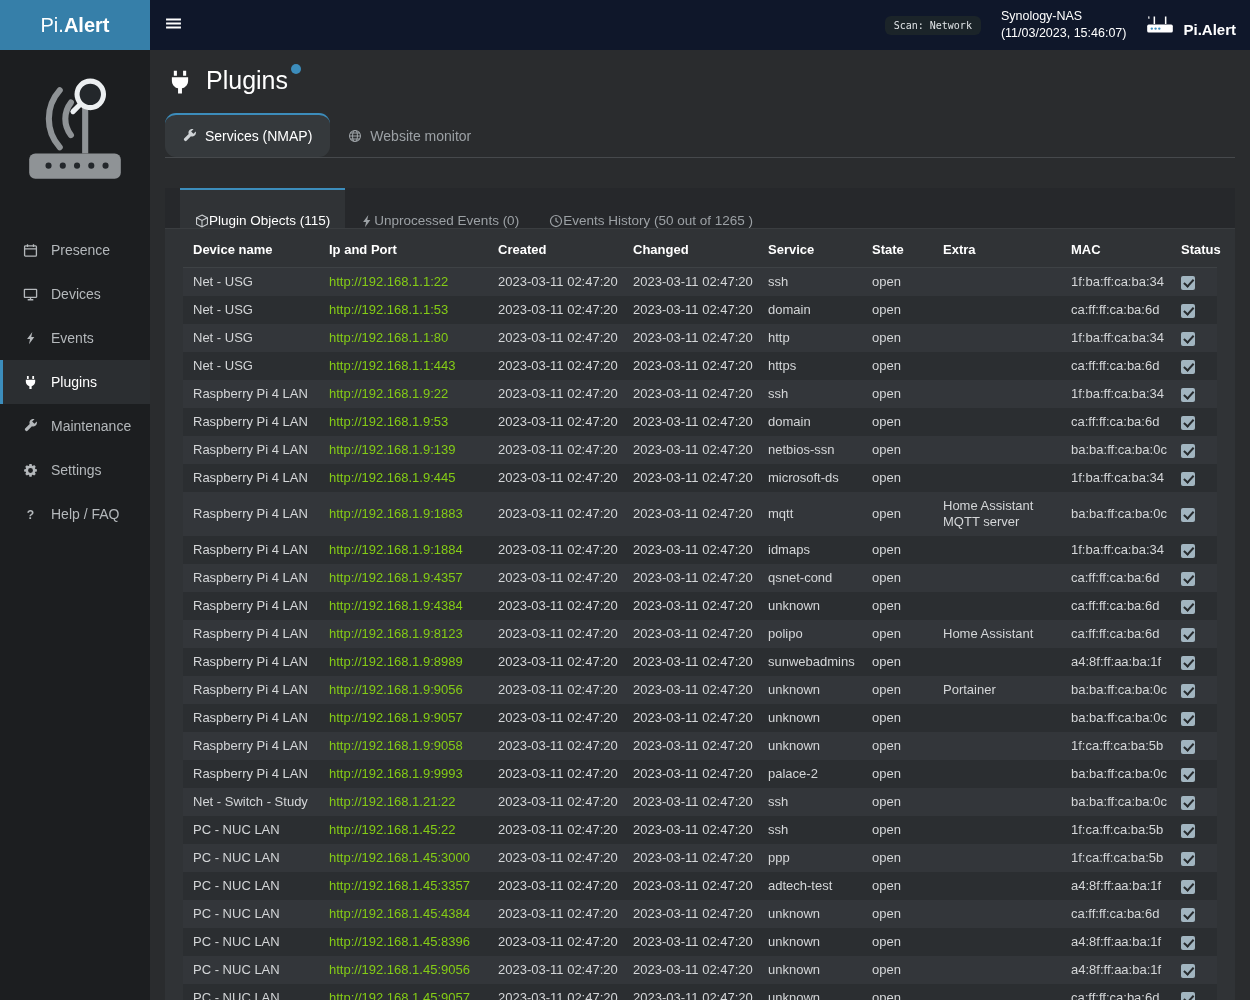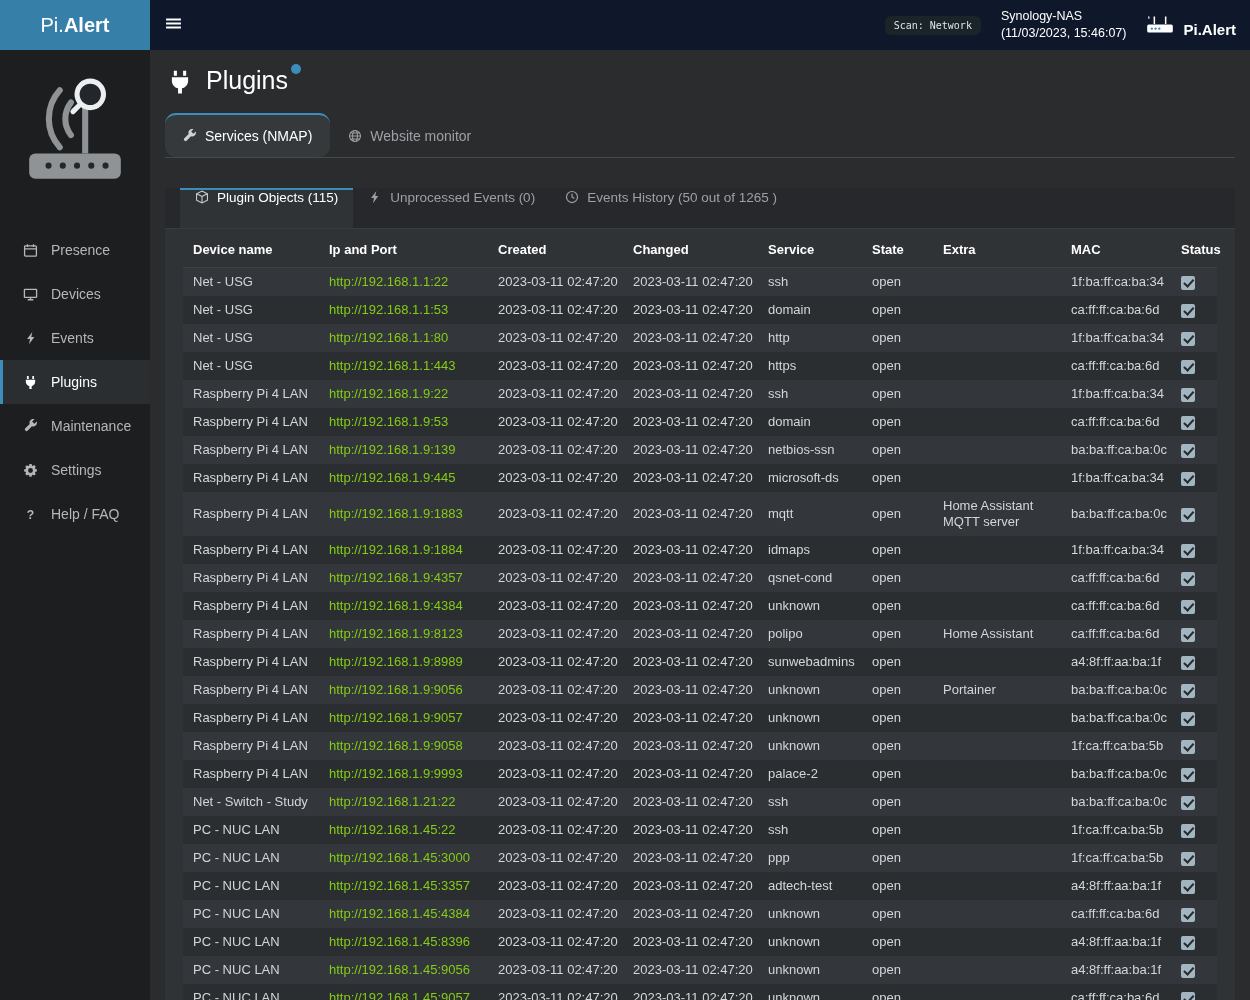--- a/index.html
+++ b/index.html
@@ -37,21 +37,21 @@
   .title-badge { display: inline-block; width: 10px; height: 10px; background: #3c8dbc; border-radius: 50%; vertical-align: top; margin: -2px 0 0 3px; cursor: pointer; }
   
   .tabs-outer { display: flex; border-bottom: 1px solid #46494c; margin-top: 6px; }
   .tab { display: flex; align-items: center; gap: 8px; padding: 0 18px; height: 44px; font-size: 14px; color: #9ca1a5; cursor: pointer; border-top: 2px solid transparent; border-radius: 11px; }
   .tab .icon { display: flex; color: #9ca1a5; }
   .tab.active { background: #35393c; color: #fff; border-top-color: #3c8dbc; }
   .tab.active .icon { color: #cfd3d6; }
   
   .panel { margin-top: 30px; background: #303336; min-height: 800px; }
   .subtabs { display: flex; background: #26282b; padding-left: 15px; border-bottom: 1px solid #3a3d40; }
-  .subtab { display: flex; align-items: flex-start; gap: 8px; padding: 0 15px; height: 40px; font-size: 13.5px; color: #9ca1a5; cursor: pointer; border-top: 2px solid transparent; }
+  .subtab { display: flex; align-items: flex-end; padding: 0 15px; height: 40px; font-size: 13.5px; color: #9ca1a5; cursor: pointer; border-top: 2px solid transparent; }
   .subtab .icon { display: flex; color: #9ca1a5; }
   .subtab.active { background: #303336; color: #fff; border-top-color: #3c8dbc; }
   .subtab.active .icon { color: #cfd3d6; }
   
   .table-wrap { padding: 2px 18px 0 18px; }
   table { width: 100%; border-collapse: collapse; table-layout: fixed; }
   col.c1 { width: 136px; } col.c2 { width: 169px; } col.c3 { width: 135px; }
   col.c4 { width: 135px; } col.c5 { width: 104px; } col.c6 { width: 71px; }
   col.c7 { width: 128px; } col.c8 { width: 110px; } col.c9 { width: 46px; }
   thead th { text-align: left; font-size: 13px; font-weight: bold; color: #fff; padding: 11px 10px 10px 10px; border-bottom: 1px solid #3e4245; cursor: pointer; white-space: nowrap; }

